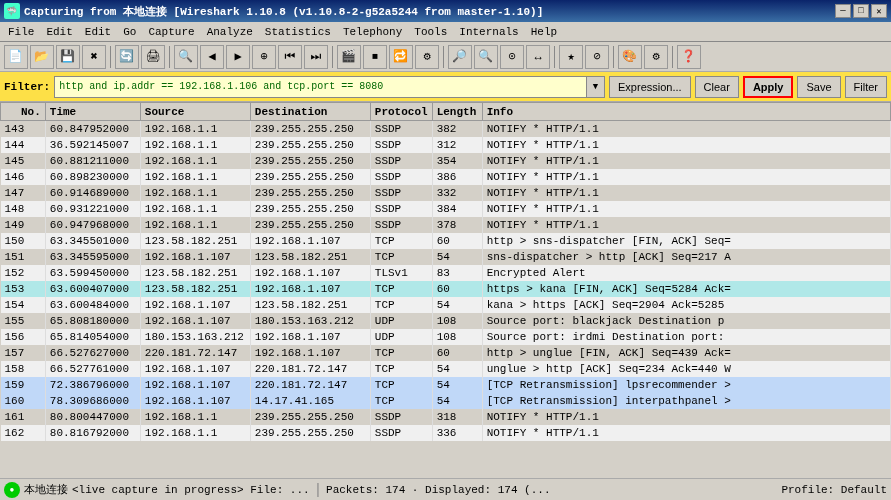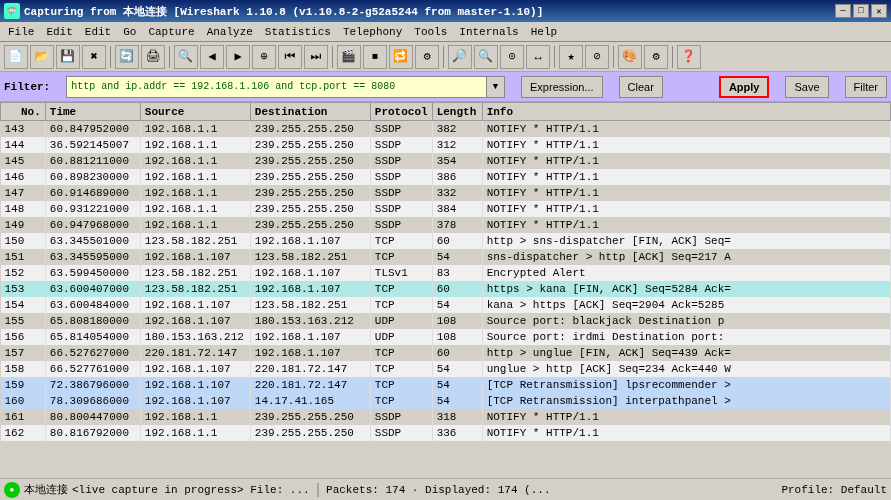--- a/index.html
+++ b/index.html
@@ -88,27 +88,27 @@
     }
     .tb-sep {
       width: 1px;
       height: 22px;
       background: #888;
       margin: 0 2px;
     }
 
     
     #filter-bar {
-      background: #c4b5fd;
+      background: #fde047;
       height: 30px;
       display: flex;
       align-items: center;
       padding: 2px 4px;
       border-bottom: 1px solid #aaa;
-      gap: 16px;
+      gap: 4px;
     }
     #filter-label {
       font-size: 11px;
       font-weight: bold;
     }
     #filter-input-wrap {
       flex: 1;
       display: flex;
     }
     #filter-input {
@@ -135,21 +135,20 @@
       padding: 0 8px;
       background: #d4d0c8;
       border: 1px solid #888;
       cursor: pointer;
       font-size: 11px;
     }
     #apply-btn {
       border: 2px solid red;
       font-weight: bold;
       background: #d4d0c8;
-      margin-left: 40px;
     }
     #packet-table-wrap {
       height: 360px;
       overflow-y: auto;
       overflow-x: hidden;
     }
     table {
       width: 100%;
       border-collapse: collapse;
       font-size: 11px;

